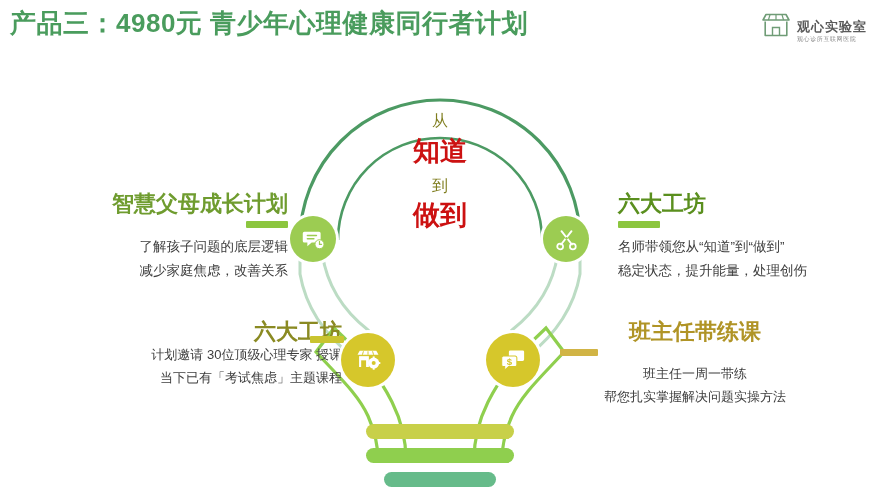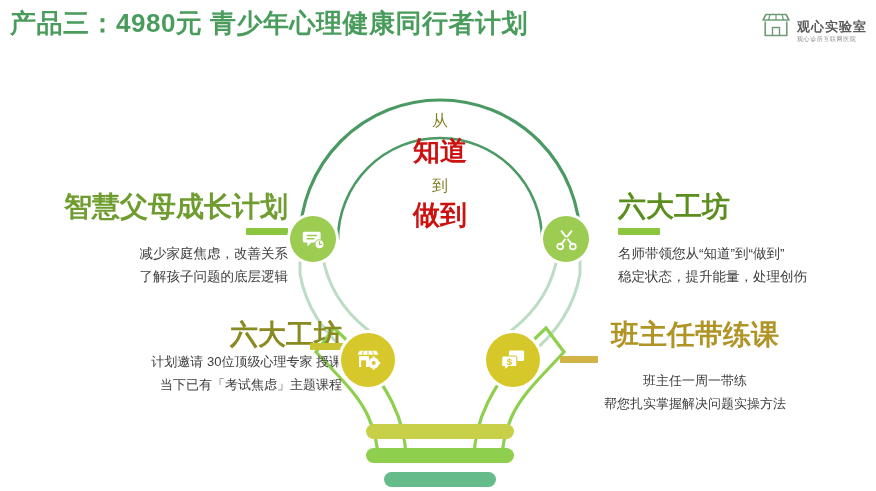--- a/index.html
+++ b/index.html
@@ -93,21 +93,21 @@
     color: #cc1111;
     line-height: 1.15;
     margin: 6px 0;
   }
   .center-small.s2 { margin-top: 10px; }
   .center-big.b2 { }
 
   
   .block { position: absolute; }
   .block .title {
-    font-size: 28px;
+    font-size: 22px;
     font-weight: bold;
     line-height: 1.1;
     white-space: nowrap;
   }
   .block .accent {
     height: 7px;
     width: 42px;
     border-radius: 1px;
     margin: 5px 0 7px 0;
   }
@@ -242,22 +242,22 @@
   <div class="center-stack">
     <div class="center-small">从</div>
     <div class="center-big">知道</div>
     <div class="center-small s2">到</div>
     <div class="center-big b2">做到</div>
   </div>
 
   <div class="block" id="block-parents">
     <div class="title">智慧父母成长计划</div>
     <div class="accent"></div>
+    <div class="line">了解孩子问题的底层逻辑</div>
     <div class="line">减少家庭焦虑，改善关系</div>
-    <div class="line">了解孩子问题的底层逻辑</div>
   </div>
 
   <div class="block" id="block-workshops">
     <div class="title">六大工坊</div>
     <div class="accent"></div>
     <div class="line">名师带领您从“知道”到“做到”</div>
     <div class="line">稳定状态，提升能量，处理创伤</div>
   </div>
 
   <div class="block" id="block-expert">

